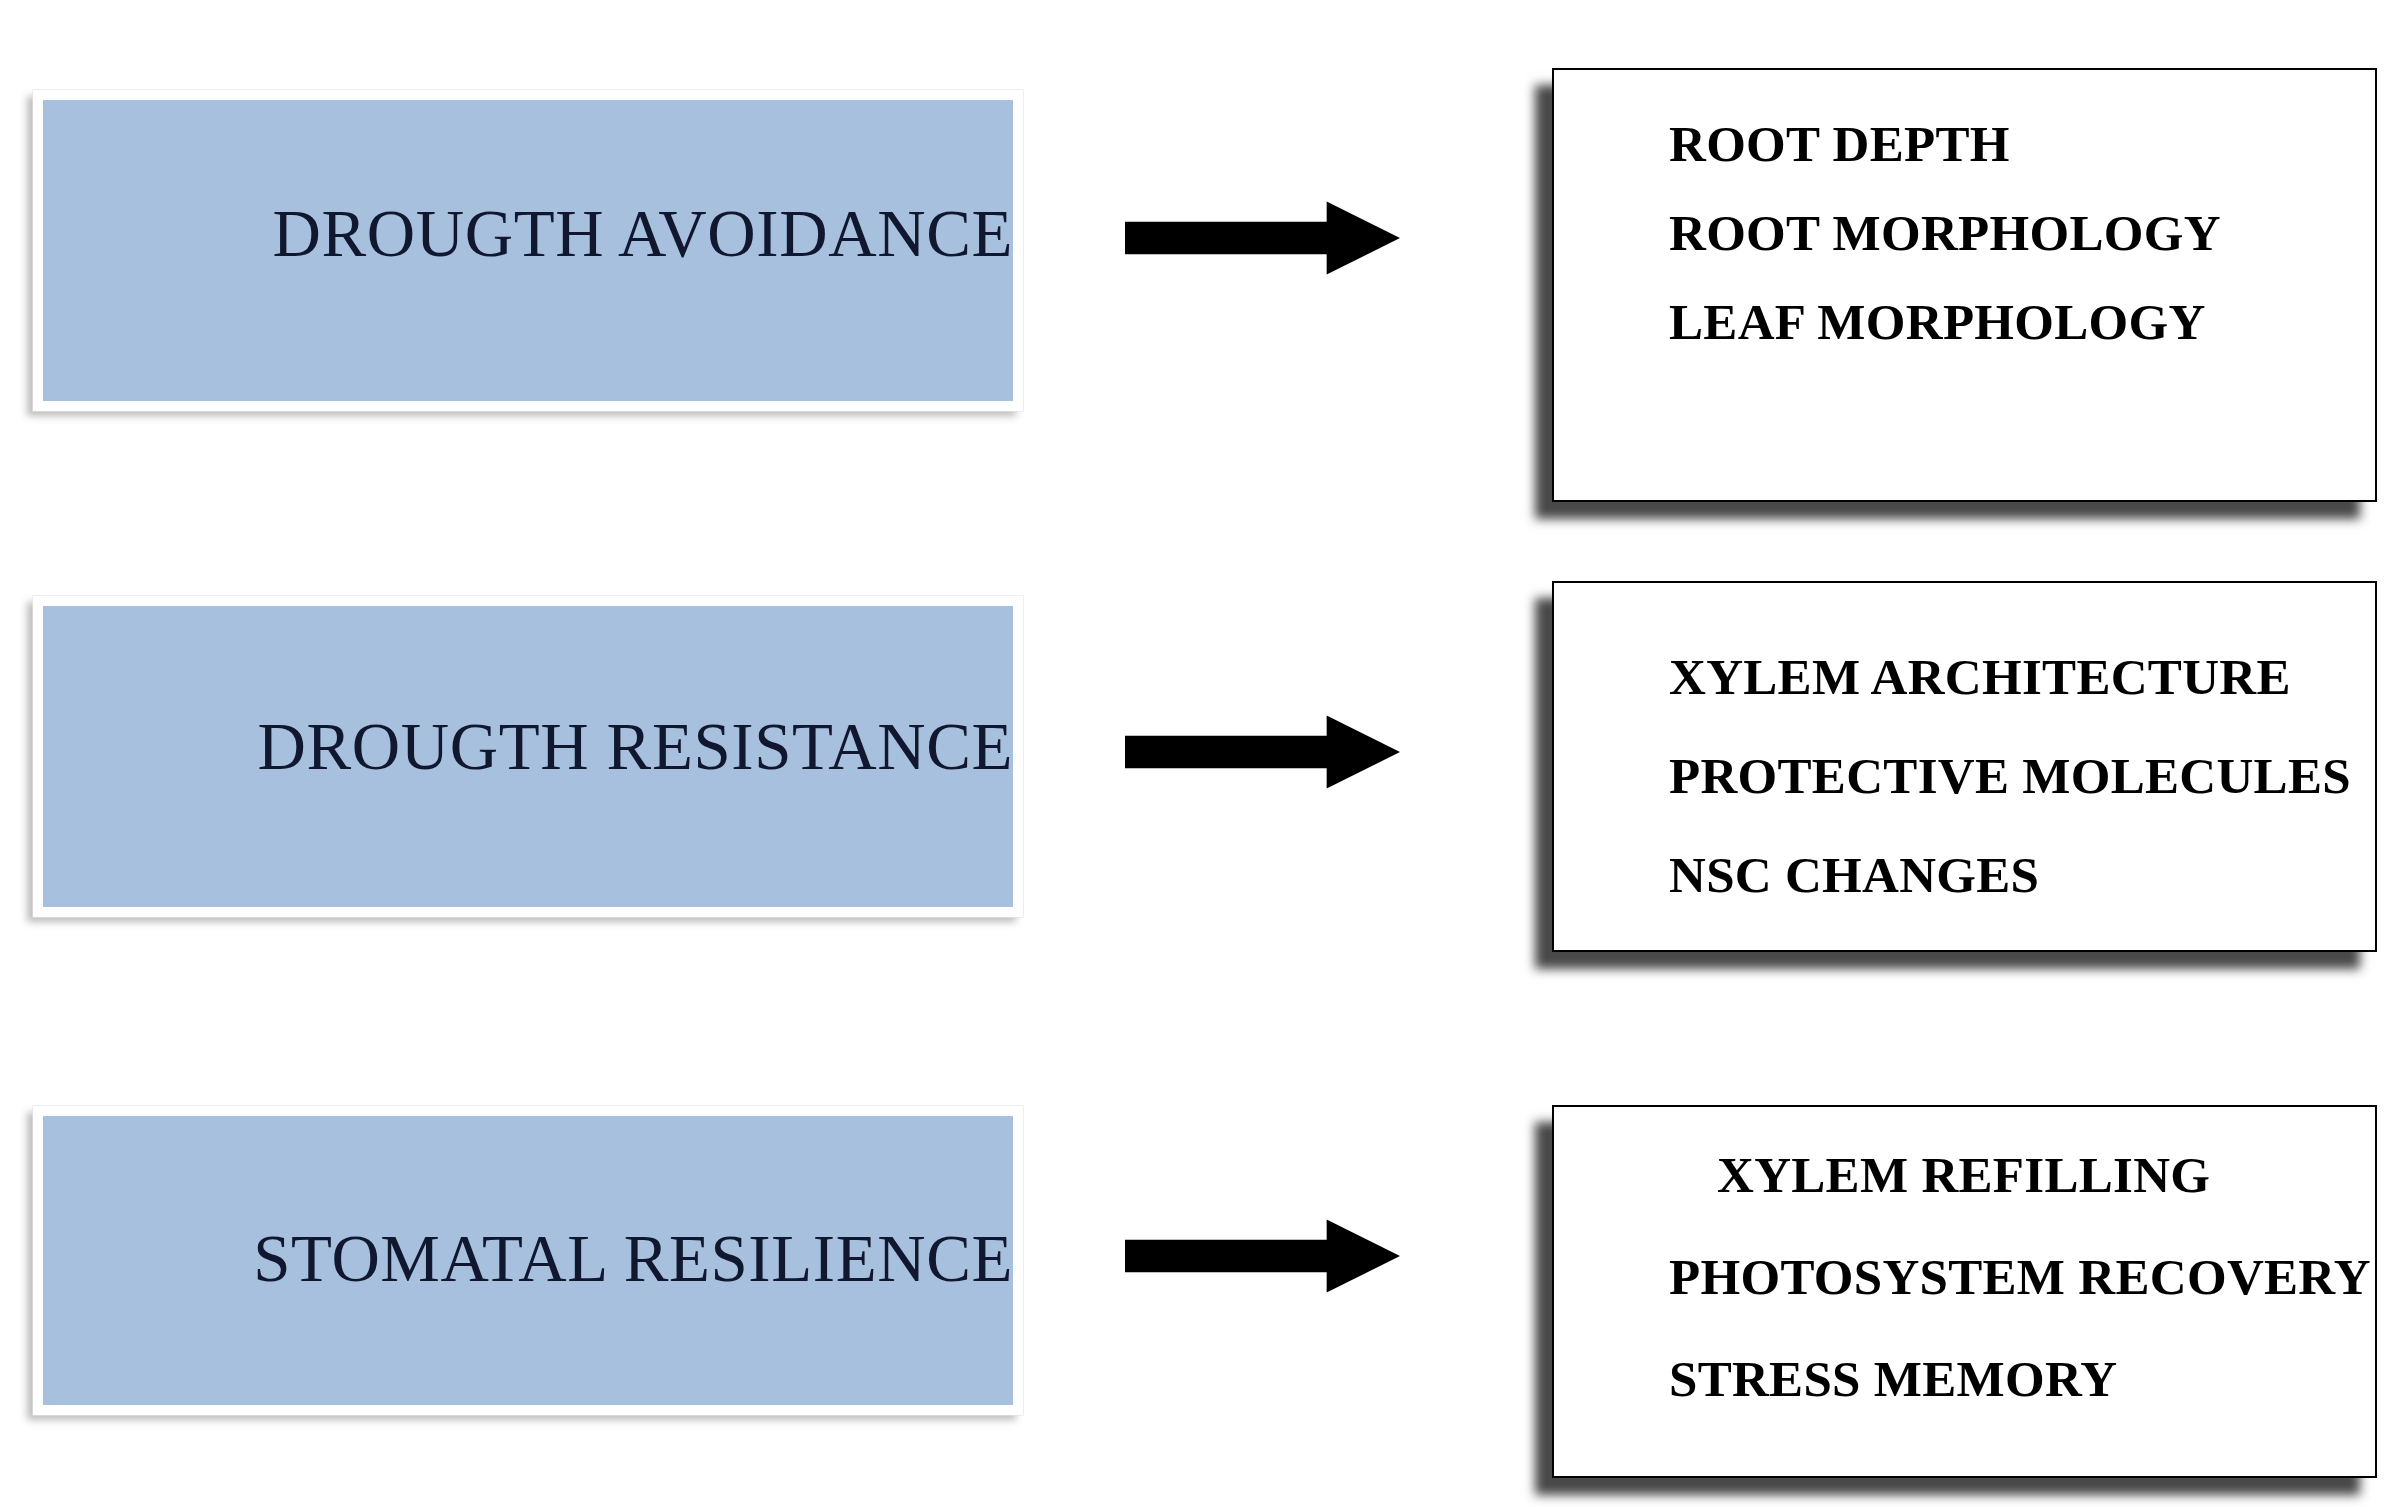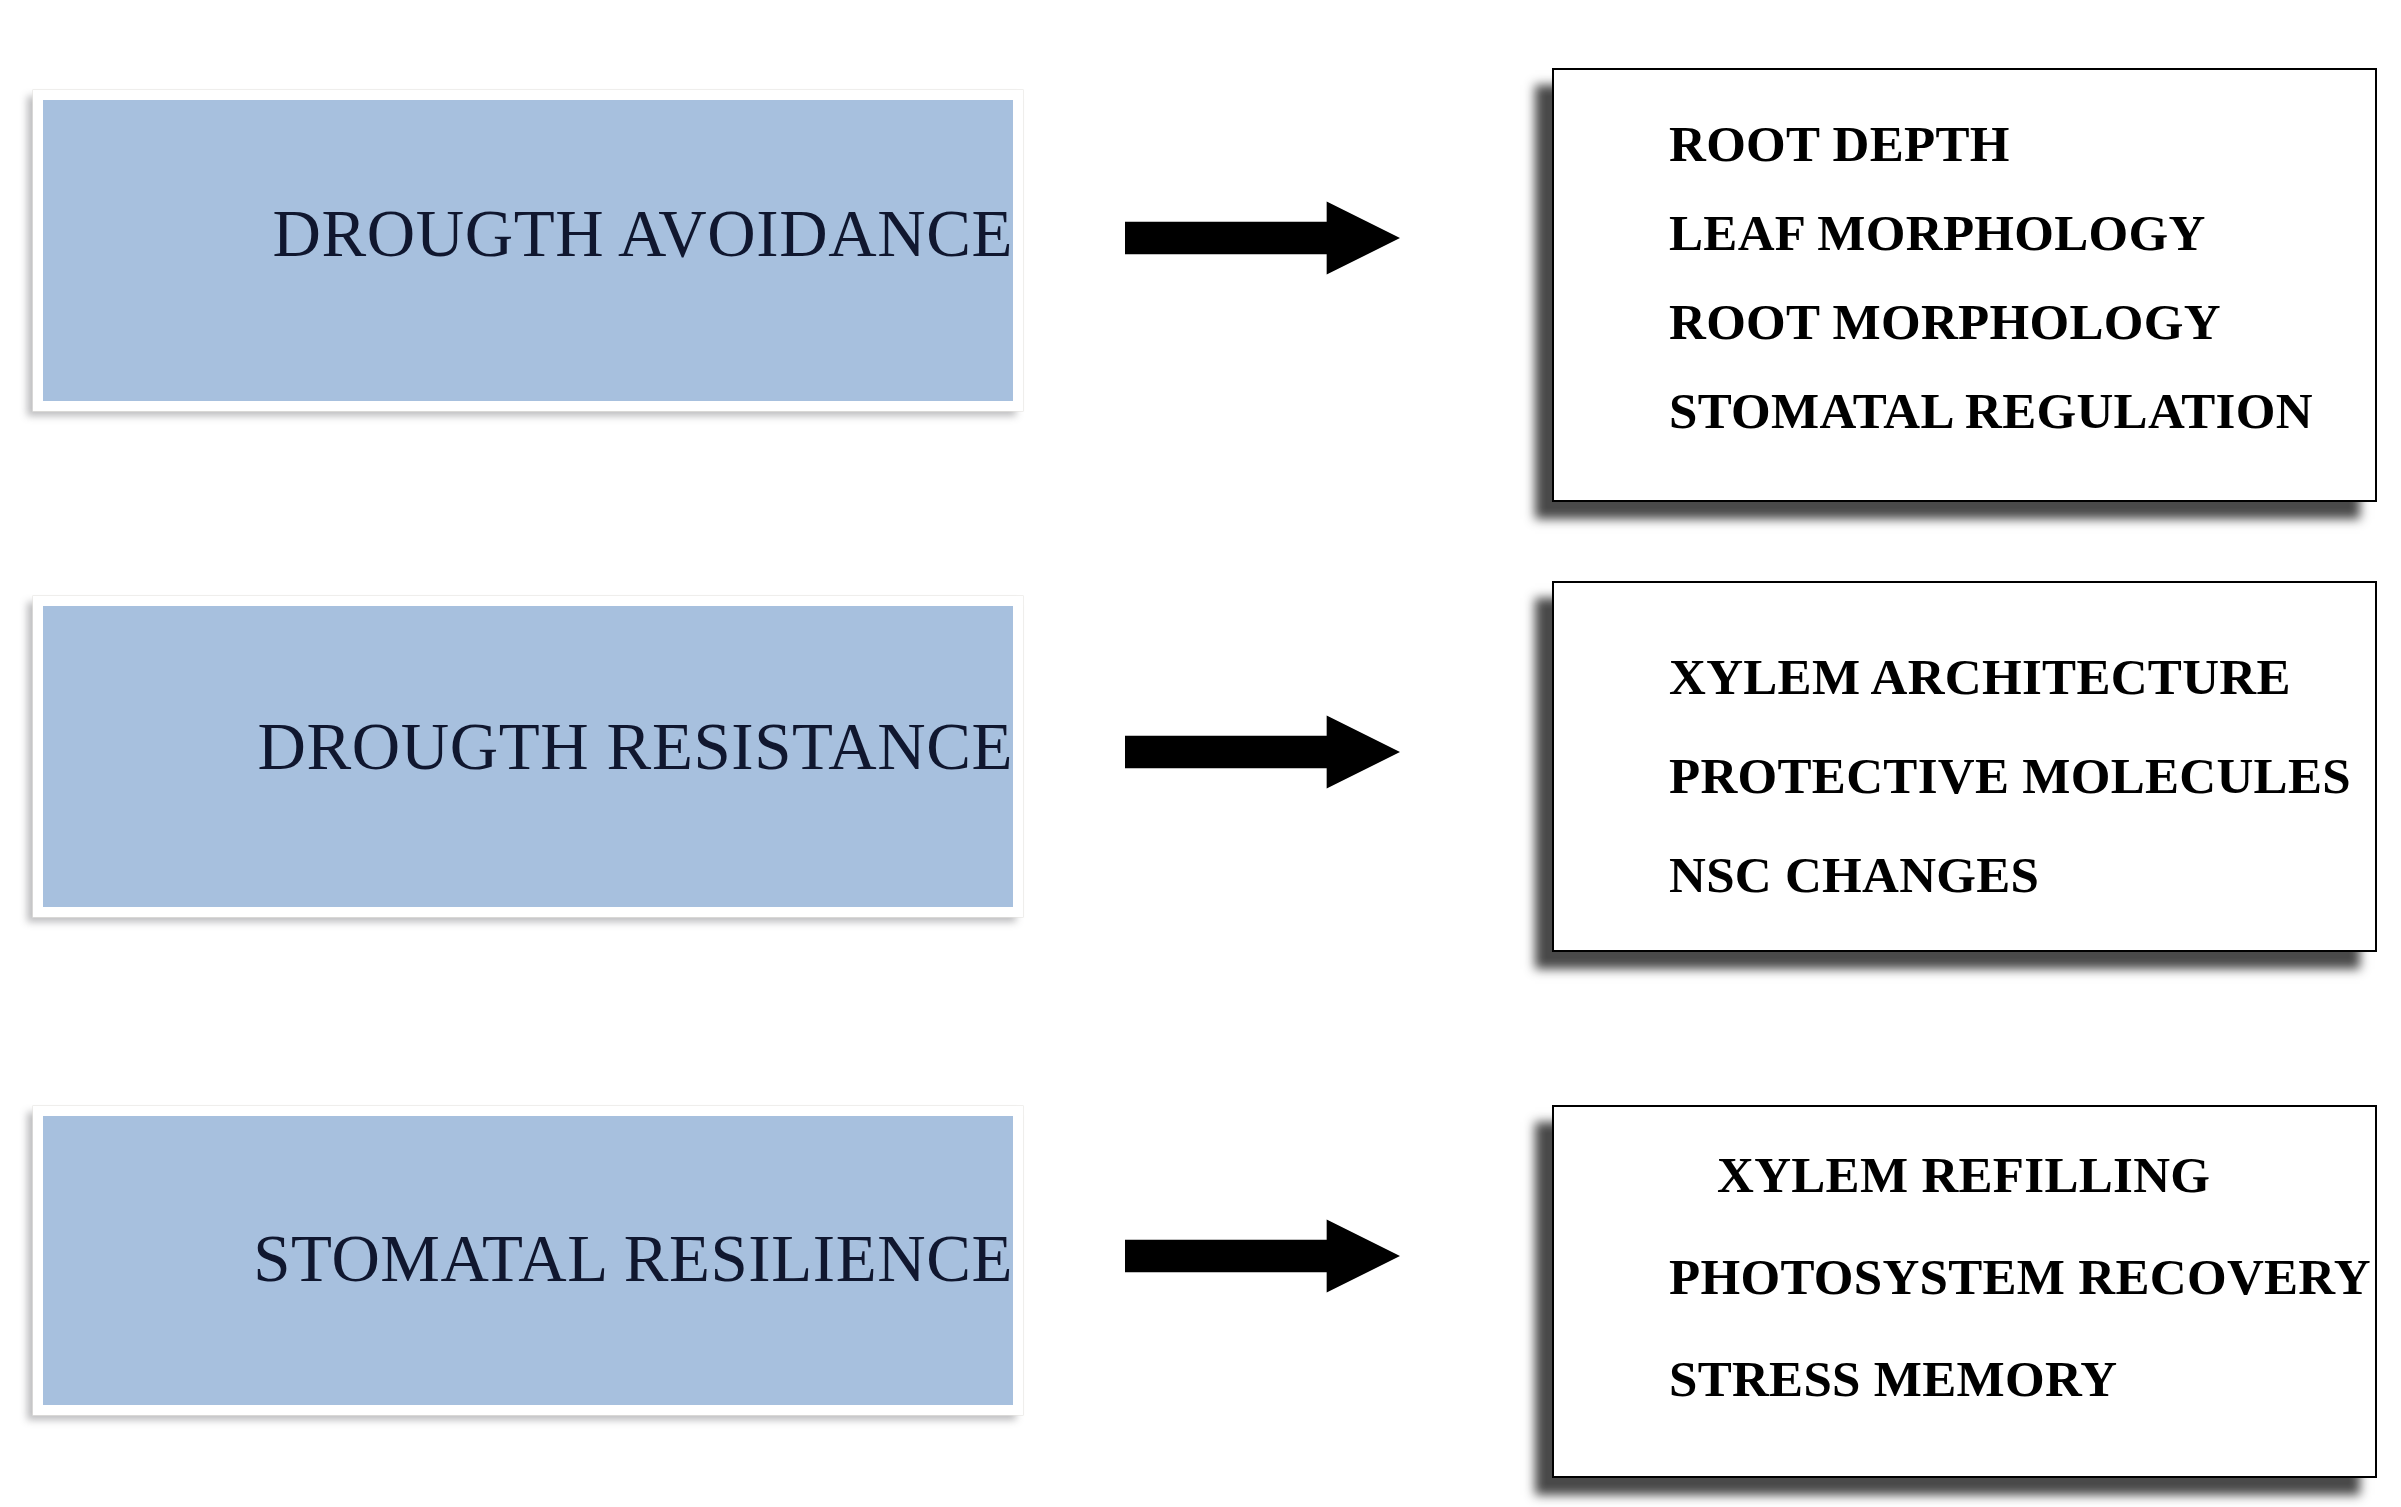--- a/index.html
+++ b/index.html
@@ -73,23 +73,22 @@
   </div>
 
   <div class="arrow-wrap" style="top:199px;">
     <svg viewBox="0 0 450 130" preserveAspectRatio="none" aria-hidden="true">
       <polygon points="0,38 330,38 330,4 450,65 330,126 330,92 0,92" fill="currentColor"></polygon>
     </svg>
   </div>
 
   <div class="trait-box" style="top:28px; height:434px; padding-top:30px;margin-top:40px;">
     <div class="trait-line" style="line-height:89px;">ROOT DEPTH</div>
+    <div class="trait-line" style="line-height:89px;">ROOT MORPHOLOGY</div>
     <div class="trait-line" style="line-height:89px;">LEAF MORPHOLOGY</div>
-    <div class="trait-line" style="line-height:89px;">ROOT MORPHOLOGY</div>
-    <div class="trait-line" style="line-height:89px;">STOMATAL REGULATION</div>
   </div>
 
   <div class="blue-box" style="top:596px; height:321px; padding-bottom:21px;">
     <span class="strategy-label">DROUGTH RESISTANCE</span>
   </div>
 
   <div class="arrow-wrap" style="top:713px;">
     <svg viewBox="0 0 450 130" preserveAspectRatio="none" aria-hidden="true">
       <polygon points="0,38 330,38 330,4 450,65 330,126 330,92 0,92" fill="currentColor"></polygon>
     </svg>

